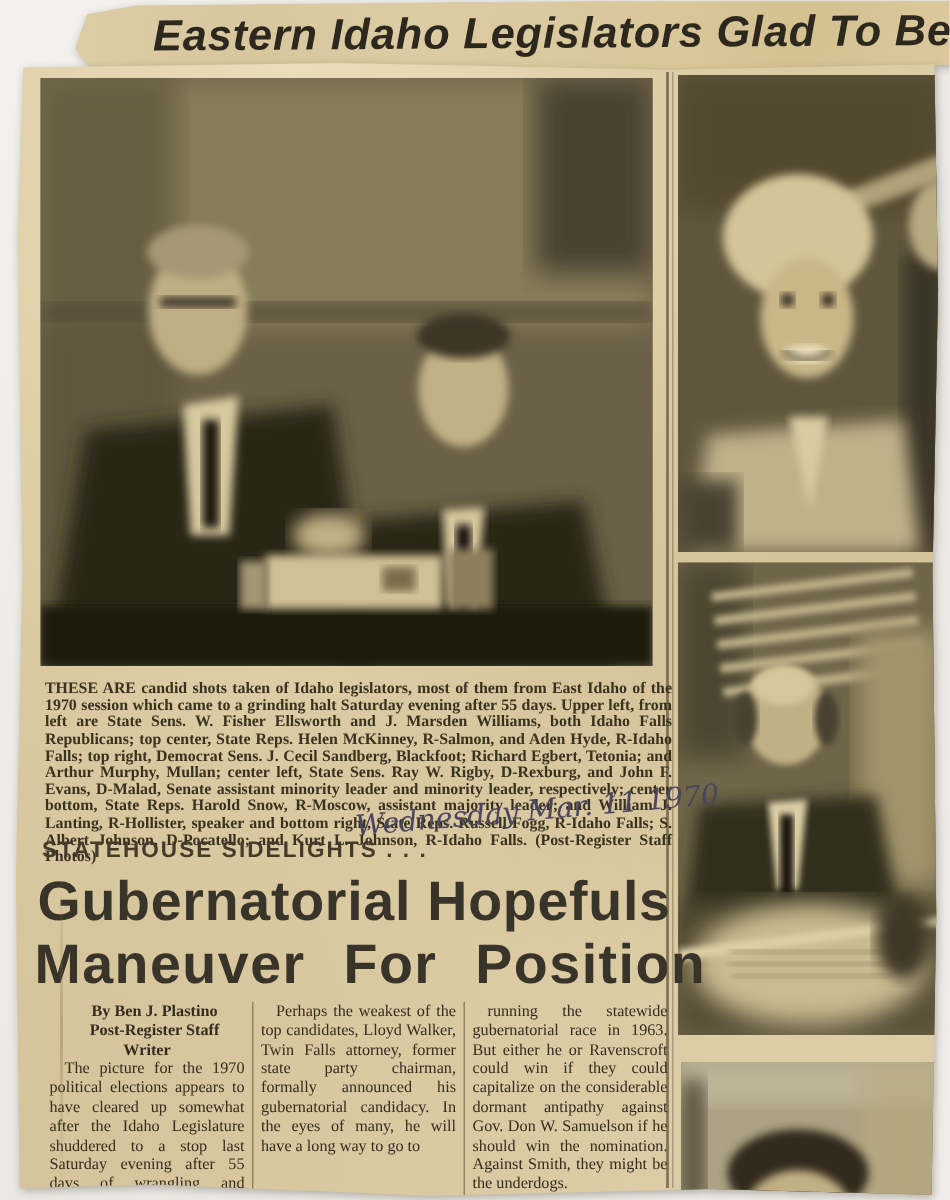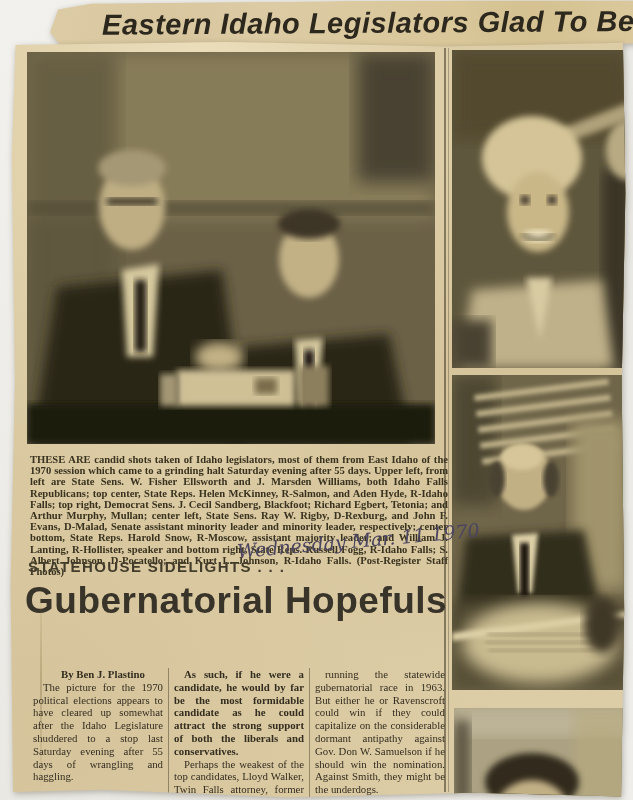--- a/index.html
+++ b/index.html
@@ -212,31 +212,32 @@
           <rect x="50" y="88" width="57" height="7" fill="#2e2920" filter="url(#pb3)"></rect>
         </svg>
       </div>
 
       <div class="caption">THESE ARE candid shots taken of Idaho legislators, most of them from East Idaho of the 1970 session which came to a grinding halt Saturday evening after 55 days. Upper left, from left are State Sens. W. Fisher Ellsworth and J. Marsden Williams, both Idaho Falls Republicans; top center, State Reps. Helen McKinney, R-Salmon, and Aden Hyde, R-Idaho Falls; top right, Democrat Sens. J. Cecil Sandberg, Blackfoot; Richard Egbert, Tetonia; and Arthur Murphy, Mullan; center left, State Sens. Ray W. Rigby, D-Rexburg, and John F. Evans, D-Malad, Senate assistant minority leader and minority leader, respectively; center bottom, State Reps. Harold Snow, R-Moscow, assistant majority leader; and William J. Lanting, R-Hollister, speaker and bottom right, State Reps. Russell Fogg, R-Idaho Falls; S. Albert Johnson, D-Pocatello; and Kurt L. Johnson, R-Idaho Falls. (Post-Register Staff Photos)</div>
 
       <div class="sidelights">STATEHOUSE SIDELIGHTS . . .</div>
       <div class="handwriting">Wednesday Mar. 11 1970</div>
 
       <div class="head1">Gubernatorial Hopefuls</div>
+      <div class="head2">Maneuver For Position</div>
 
       <div class="crease"></div>
 
       <div class="columns">
         <div class="col">
           <p class="byline">By Ben J. Plastino</p>
+          <p class="byline">Post-Register Staff Writer</p>
           <p>The picture for the 1970 political elections appears to have cleared up somewhat after the Idaho Legislature shuddered to a stop last Saturday evening after 55 days of wrangling and haggling.</p>
 
         </div>
         <div class="col">
-          <p class="bold">As such, if he were a candidate, he would by far be the most formidable candidate as he could attract the strong support of both the liberals and conservatives.</p>
           <p>Perhaps the weakest of the top candidates, Lloyd Walker, Twin Falls attorney, former state party chairman, formally announced his gubernatorial candidacy. In the eyes of many, he will have a long way to go to</p>
         </div>
         <div class="col">
           <p>running the statewide gubernatorial race in 1963. But either he or Ravenscroft could win if they could capitalize on the considerable dormant antipathy against Gov. Don W. Samuelson if he should win the nomination. Against Smith, they might be the underdogs.</p>
           <p class="bold">It now looks like Andrus and Ravenscroft will battle for the Democratic nomination, with Walker a slim possi-</p>
         </div>
       </div>
 
     </div>
   </div>

